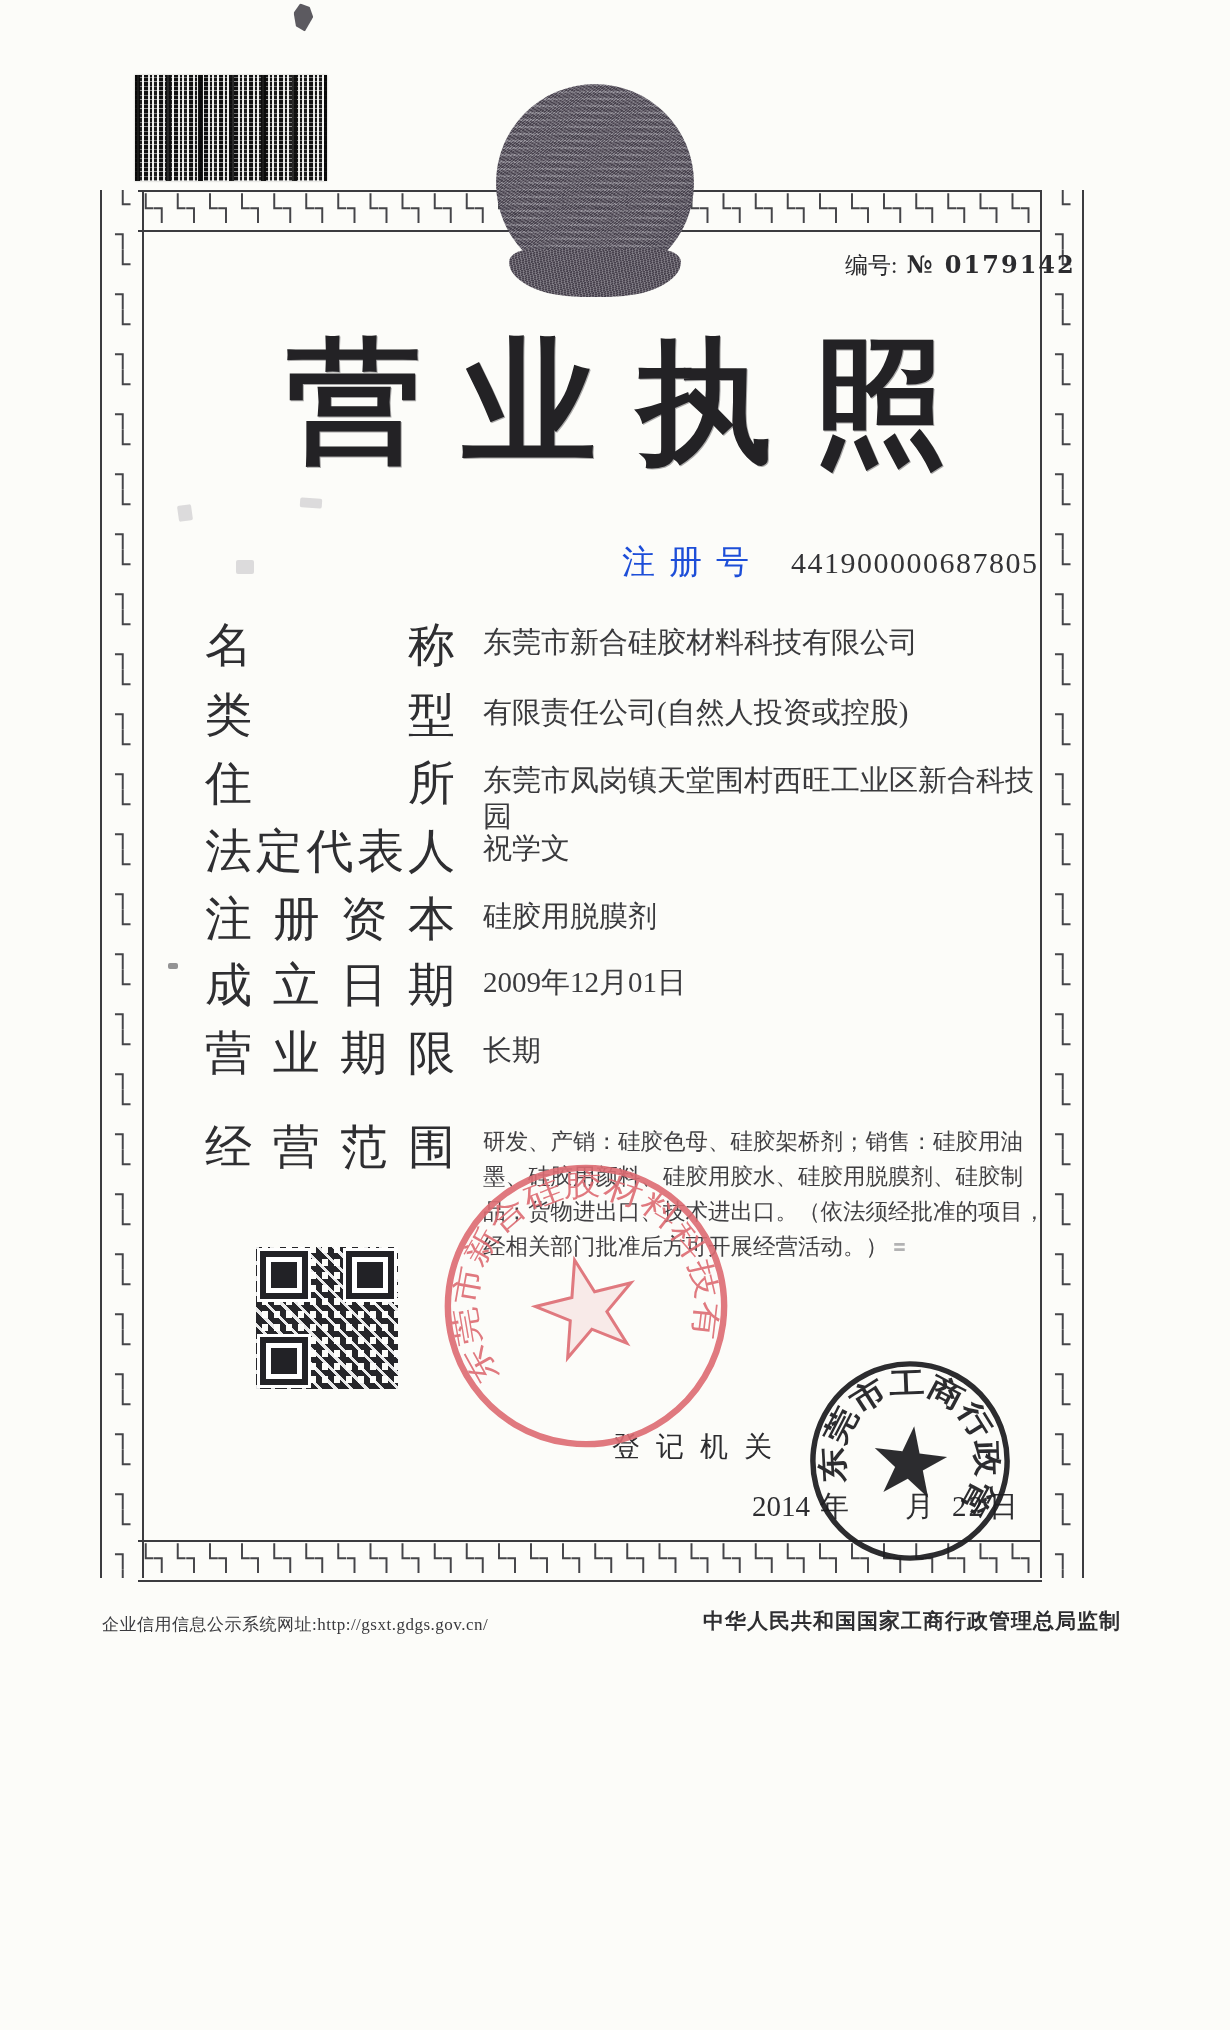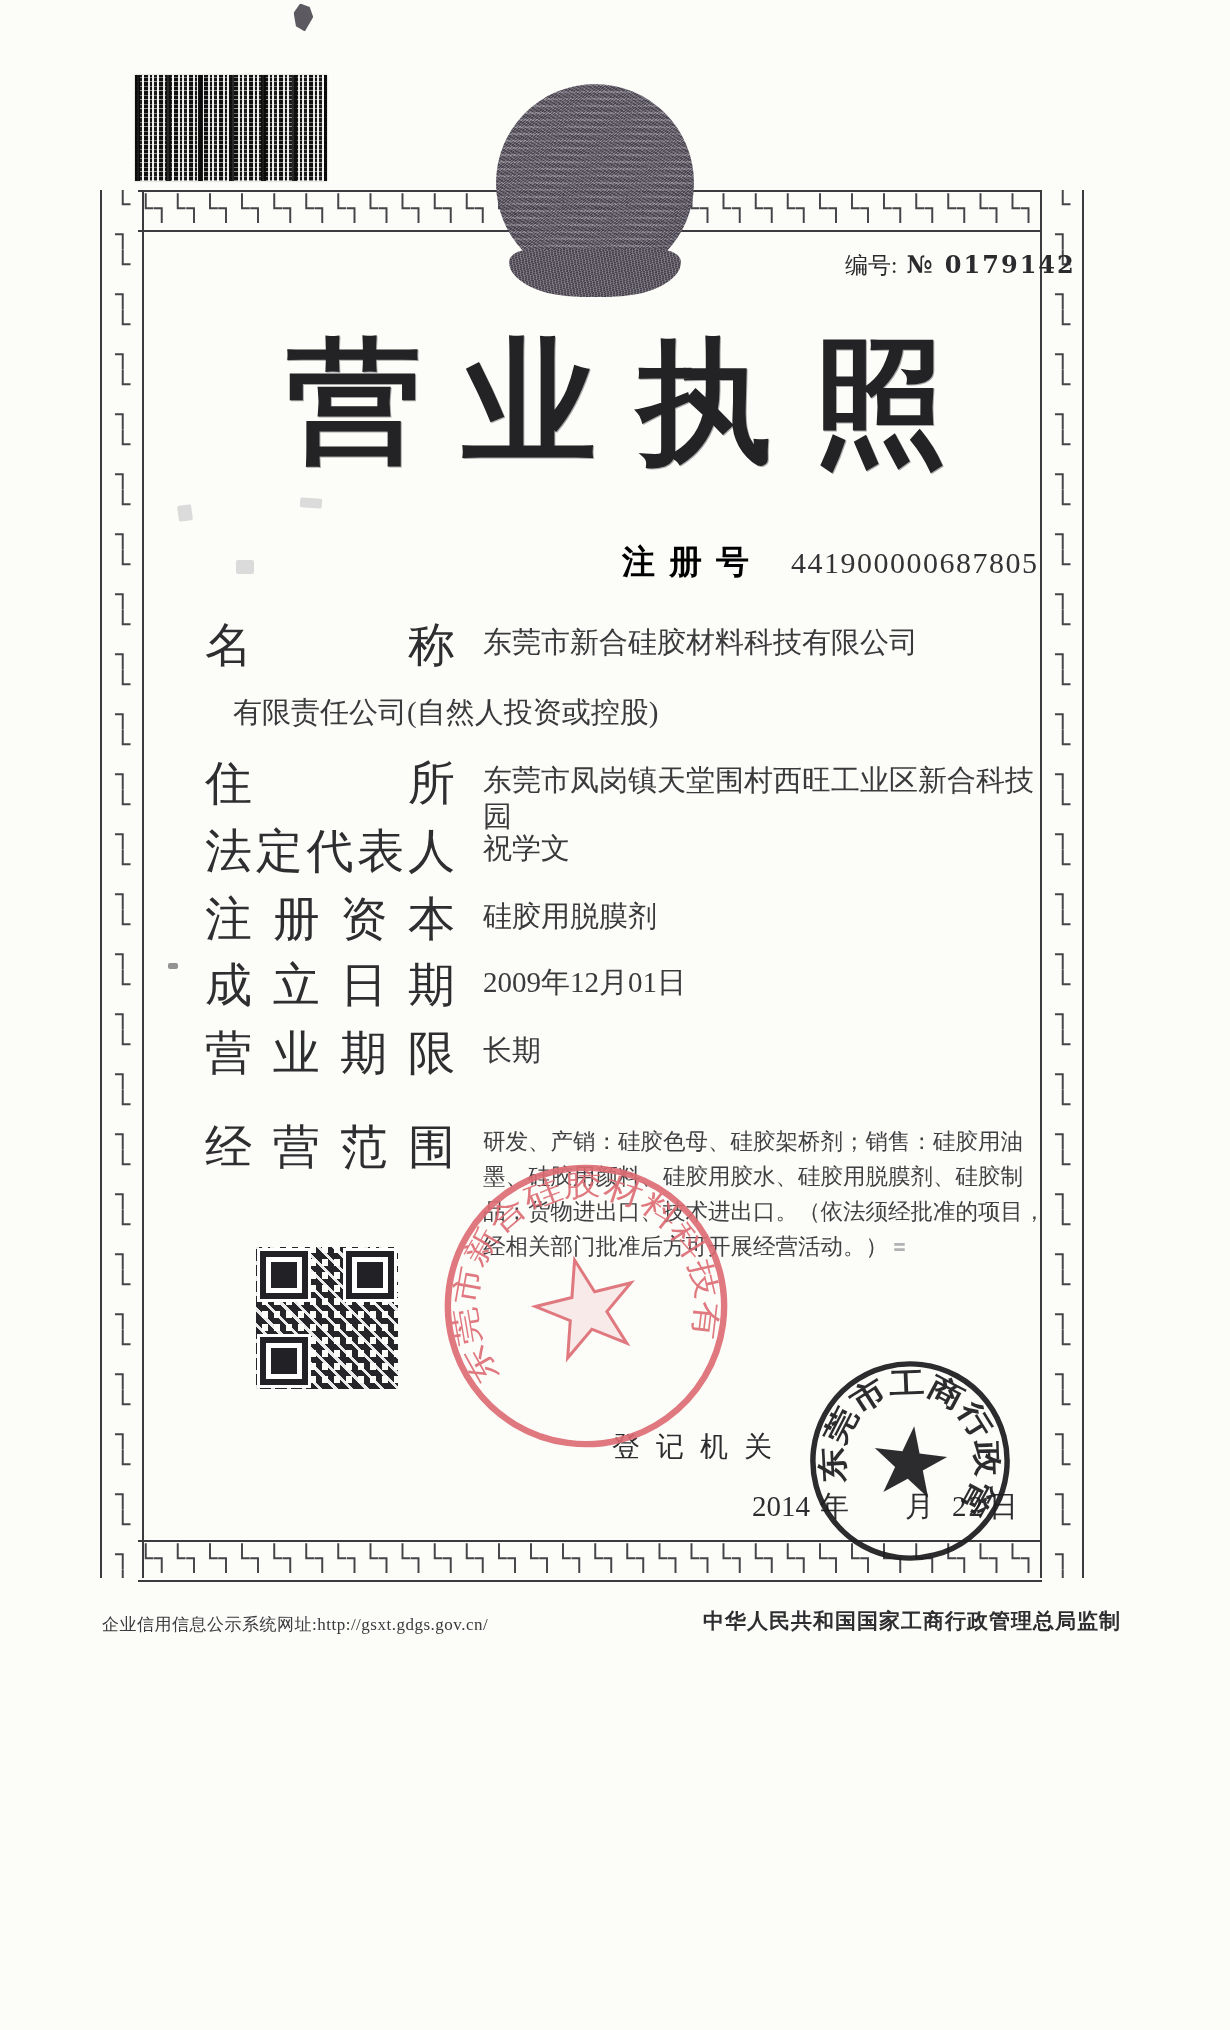--- a/index.html
+++ b/index.html
@@ -46,21 +46,21 @@
   
   .serial{left:845px;top:250px;display:flex;gap:9px;align-items:baseline;color:#2b2b2e;z-index:4;}
   .serial .lab{font-size:23px;}
   .serial .num{font-size:24px;font-weight:bold;letter-spacing:2px;font-family:"DejaVu Serif",serif;}
   
   .big-title{left:287px;top:326px;width:660px;display:flex;justify-content:space-between;z-index:4;}
   .big-title span{font-family:"Liberation Sans","DejaVu Sans",sans-serif;font-weight:900;
     font-size:134px;line-height:152px;color:#232225;text-shadow:1px 1px 0 rgba(70,68,72,.45);}
   
   .regno{left:622px;top:540px;display:flex;align-items:baseline;gap:28px;z-index:4;}
-  .regno .lab{font-size:33px;letter-spacing:14px;color:#000000;font-weight:bold;}
+  .regno .lab{font-size:33px;letter-spacing:14px;color:#1d4ed8;}
   .regno .val{font-size:30px;letter-spacing:1.5px;color:#333336;font-family:"Liberation Serif",serif;}
   
   .row{position:absolute;left:205px;width:845px;display:flex;align-items:flex-start;z-index:4;}
   .row .lab{width:250px;flex:0 0 250px;font-size:47px;line-height:1.15;color:#2e2e31;
     text-align:justify;text-align-last:justify;}
   .row .val{margin-left:28px;padding-top:6px;font-size:29px;line-height:1.25;color:#3a3a3d;width:565px;}
   .row .val.scope{font-size:22.5px;line-height:35px;padding-top:4px;color:#403f42;}
   .smudge{display:inline-block;opacity:.45;font-size:15px;color:#5a5a60;transform:translateY(-2px);margin-left:4px;}
   
   .ghost{background:rgba(95,92,105,.20);border-radius:2px;z-index:2;}
@@ -128,20 +128,21 @@
   <div class="abs ghost" style="left:178px;top:505px;width:14px;height:16px;transform:rotate(-8deg);"></div>
   <div class="abs ghost" style="left:300px;top:498px;width:22px;height:10px;transform:rotate(4deg);"></div>
   <div class="abs ghost" style="left:236px;top:560px;width:18px;height:14px;"></div>
   <div class="abs ghost" style="left:168px;top:963px;width:10px;height:6px;background:rgba(60,60,66,.55);"></div>
 
   <div class="row" style="top:618px;">
     <span class="lab">名称</span>
     <span class="val">东莞市新合硅胶材料科技有限公司</span>
   </div>
   <div class="row" style="top:688px;">
+    <span class="lab">类型</span>
     <span class="val">有限责任公司(自然人投资或控股)</span>
   </div>
   <div class="row" style="top:824px;">
     <span class="lab">法定代表人</span>
     <span class="val">祝学文</span>
   </div>
   <div class="row" style="top:756px;">
     <span class="lab">住所</span>
     <span class="val">东莞市凤岗镇天堂围村西旺工业区新合科技园</span>
   </div>

